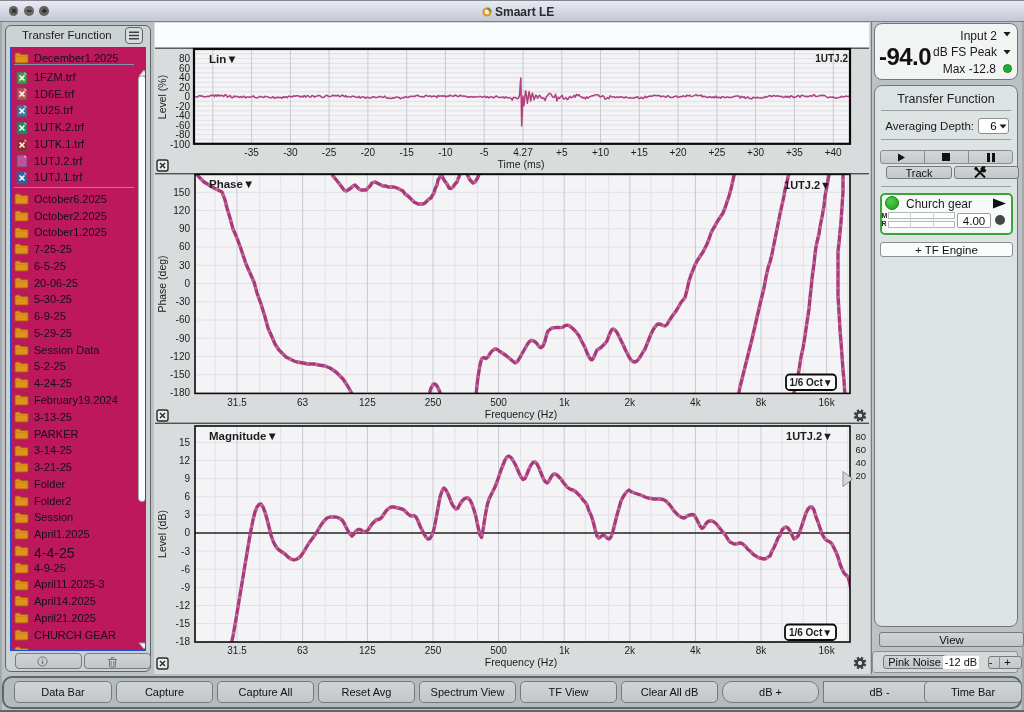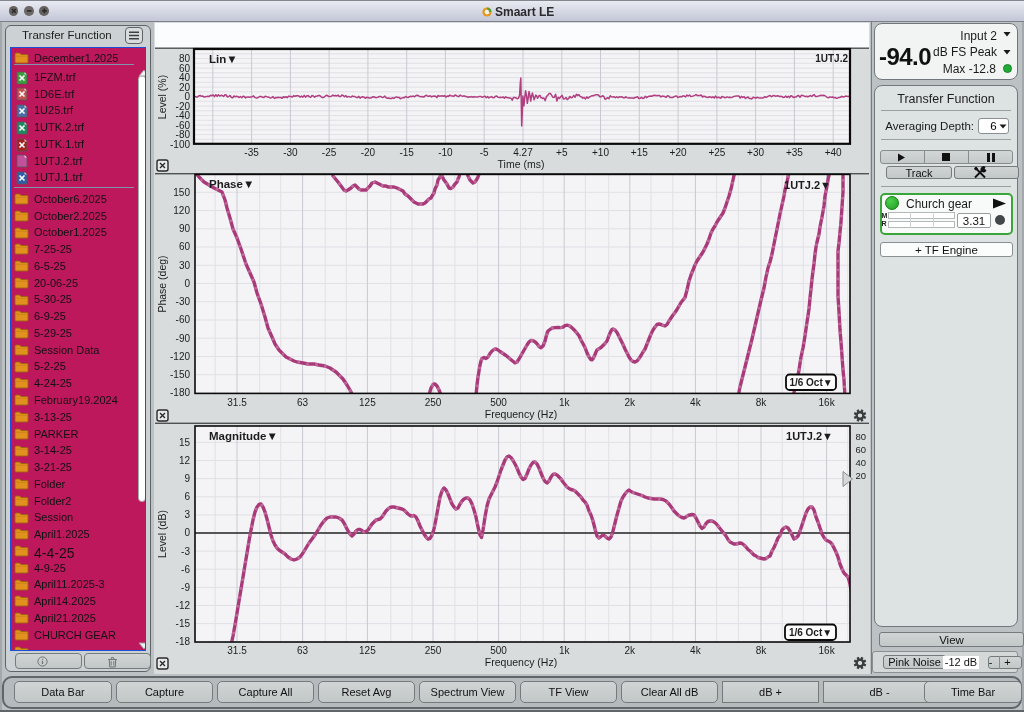--- a/index.html
+++ b/index.html
@@ -443,21 +443,21 @@
 <div class="abs" style="left:906px;top:197px;font-size:12px;color:#1a1a1a">Church gear</div>
 <svg class="abs" style="left:992px;top:198px" width="15" height="11" viewBox="0 0 15 11">
     <path d="M1 0.5 L14 5.5 L1 10.5 Z" fill="#111"></path>
   </svg>
 <div class="abs" style="left:881.5px;top:211.5px;font-size:7px;font-weight:bold;color:#222">M</div>
 <div class="abs" style="left:881.5px;top:220px;font-size:7px;font-weight:bold;color:#222">R</div>
 <div class="abs" style="left:888px;top:212px;width:67px;height:7px;background:#fff;border:1px solid #b3b8b9"></div>
 <div class="abs" style="left:888px;top:220.5px;width:67px;height:7px;background:#fff;border:1px solid #b3b8b9"></div>
 <div class="abs" style="left:910px;top:212px;width:1px;height:16px;background:#ccd0d1"></div>
 <div class="abs" style="left:933px;top:212px;width:1px;height:16px;background:#ccd0d1"></div>
-<div class="abs" style="left:957px;top:212.5px;width:34px;height:15px;background:#fff;border:1px solid #989ea0;border-radius:2px;font-size:11.5px;text-align:center;line-height:14px;color:#111">3.31</div>
+<div class="abs" style="left:957px;top:212.5px;width:34px;height:15px;background:#fff;border:1px solid #989ea0;border-radius:2px;font-size:11.5px;text-align:center;line-height:14px;color:#111">4.00</div>
 <div class="abs" style="left:995px;top:215px;width:10px;height:10px;border-radius:50%;background:#43484b"></div>
 
 <div class="abs" style="left:880px;top:242px;width:133px;height:15px;background:#fbfcfc;border:1px solid #8a9092;border-radius:3px;font-size:11.5px;text-align:center;line-height:14px;color:#111">+ TF Engine</div>
 
 <div class="btn" style="left:873px;top:632px;width:145px;height:15px;border-radius:3px;line-height:14px;font-size:11.5px">View</div>
 <div class="abs" style="left:872px;top:651px;width:146px;height:22px;background:#d4d8d9;border:1px solid #8a9092;border-radius:3px"></div>
 <div class="btn" style="left:877px;top:655px;width:63px;height:14px;border-radius:3px;line-height:13px">Pink Noise</div>
 <div class="abs" style="left:943px;top:656px;width:36px;height:13px;background:#fff;font-size:11px;text-align:center;line-height:13px;color:#111">-12 dB</div>
 <div class="btn" style="left:982px;top:656px;width:34px;height:13px;border-radius:3px"></div>
 <div class="abs" style="left:999px;top:656px;width:1px;height:13px;background:#878d8f"></div>
@@ -465,16 +465,16 @@
 <div class="abs" style="left:999px;top:655.5px;width:17px;text-align:center;font-size:11px;color:#111">+</div>
 
 <div class="abs" style="left:2px;top:676px;width:1020px;height:33px;background:#b5bbbd;border:2px solid #5f6568;border-radius:10px"></div>
 <div class="btn" style="left:8px;top:681px;width:98px;height:22px;line-height:21px;border-radius:5px">Data Bar</div>
 <div class="btn" style="left:110px;top:681px;width:97px;height:22px;line-height:21px;border-radius:5px">Capture</div>
 <div class="btn" style="left:211px;top:681px;width:97px;height:22px;line-height:21px;border-radius:5px">Capture All</div>
 <div class="btn" style="left:312px;top:681px;width:97px;height:22px;line-height:21px;border-radius:5px">Reset Avg</div>
 <div class="btn" style="left:413px;top:681px;width:97px;height:22px;line-height:21px;border-radius:5px">Spectrum View</div>
 <div class="btn" style="left:514px;top:681px;width:97px;height:22px;line-height:21px;border-radius:5px">TF View</div>
 <div class="btn" style="left:615px;top:681px;width:97px;height:22px;line-height:21px;border-radius:5px">Clear All dB</div>
-<div class="btn" style="left:716px;top:681px;width:97px;height:22px;line-height:21px;border-radius:0">dB +</div>
+<div class="btn" style="left:716px;top:681px;width:97px;height:22px;line-height:21px;border-radius:10px">dB +</div>
 <div class="btn" style="left:817px;top:681px;width:113px;height:22px;line-height:21px;border-radius:0">dB -</div>
 <div class="btn" style="left:918px;top:681px;width:98px;height:22px;line-height:21px;border-radius:5px">Time Bar</div>
 <div class="abs" style="left:0;top:710px;width:1024px;height:2px;background:#5f6568"></div>
 
 </body></html>

